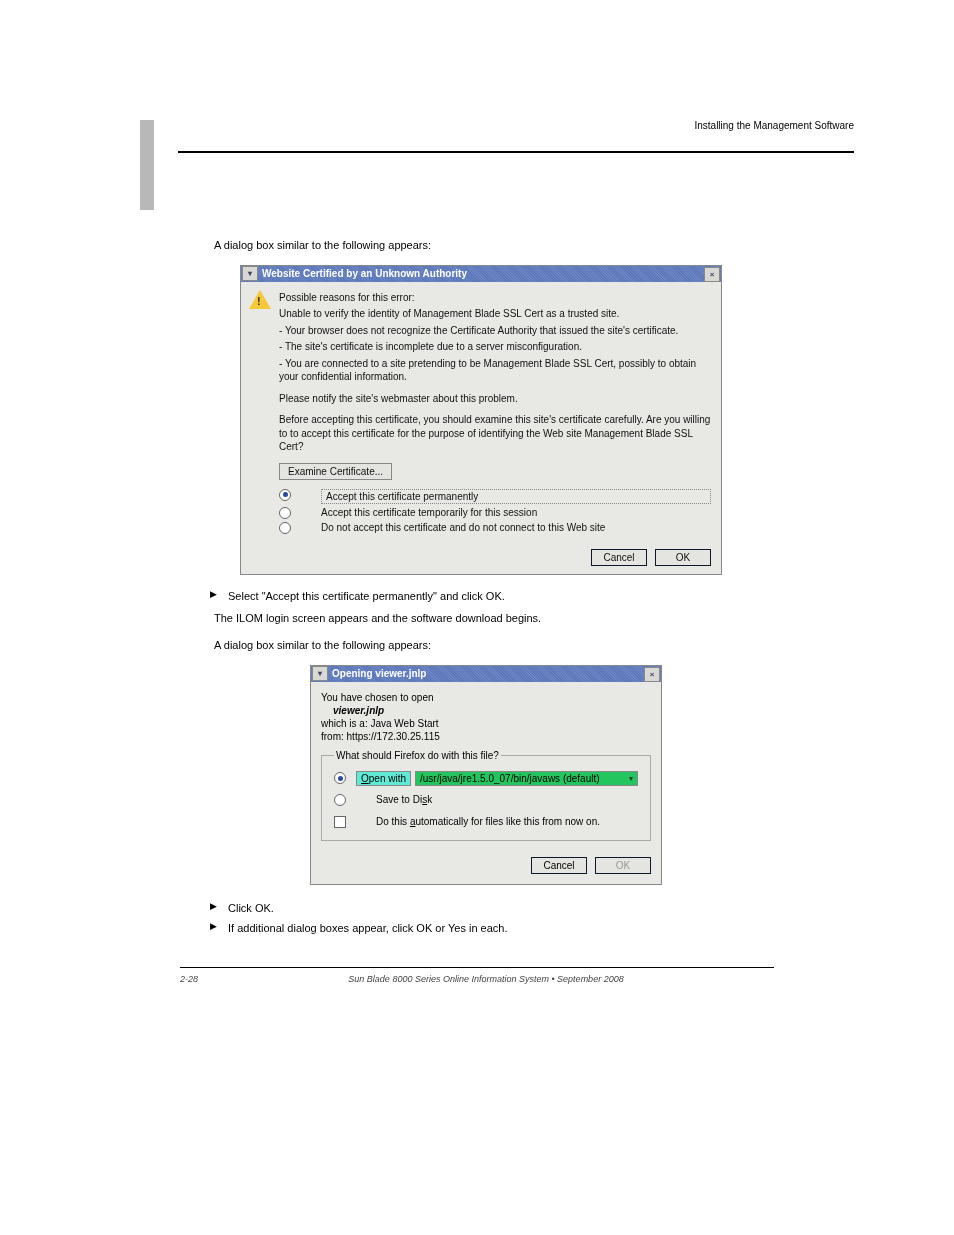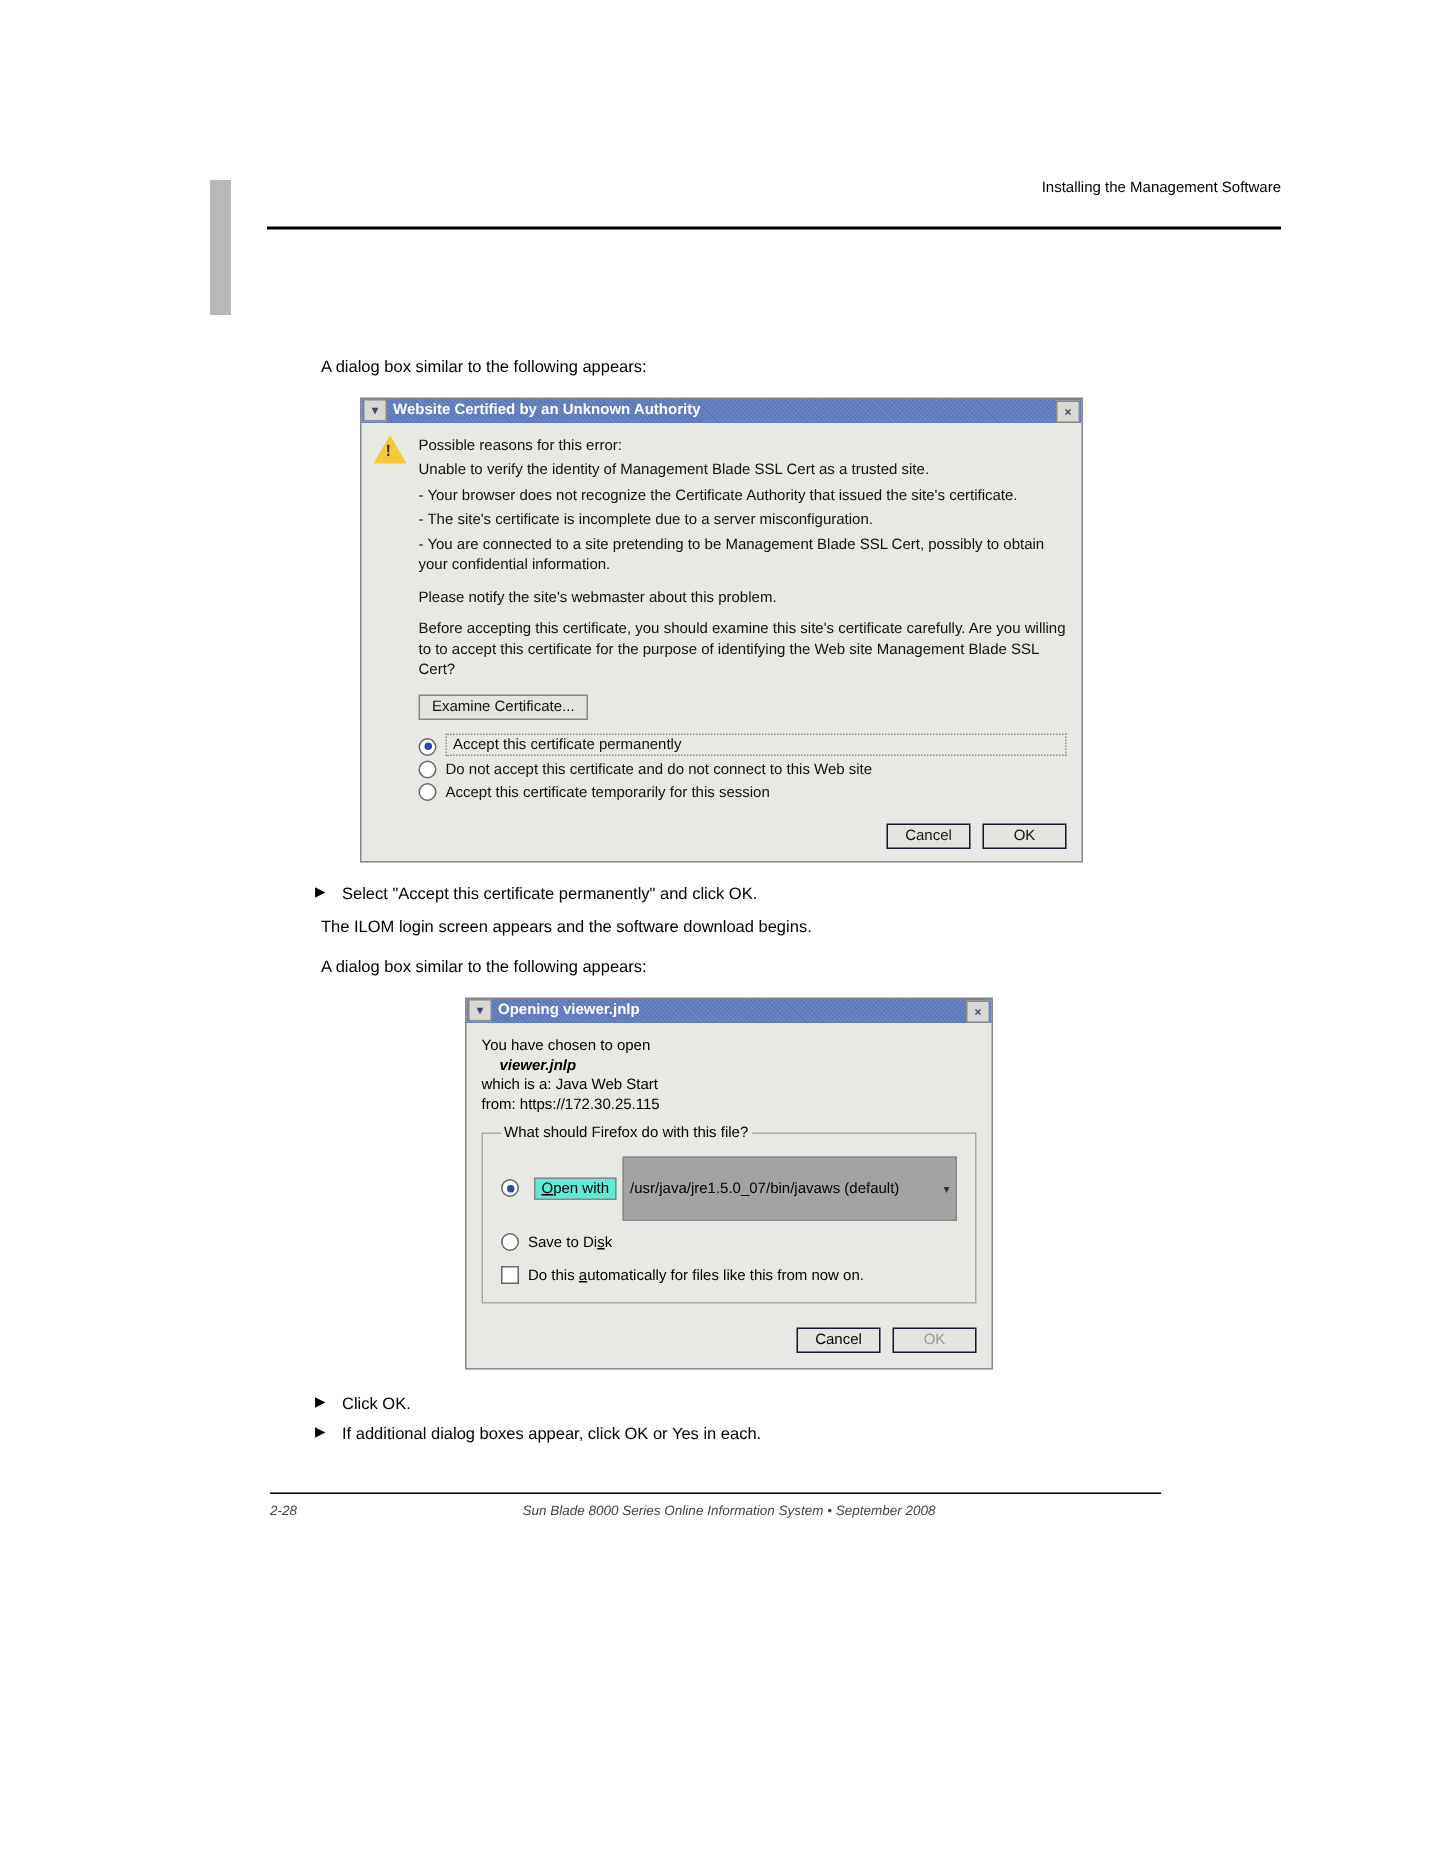--- a/index.html
+++ b/index.html
@@ -116,21 +116,21 @@
   .dlg1-content { flex:1; }
   .dlg1-content p { margin: 3px 0; line-height: 1.35; }
   .examine-btn {
     border: 1px solid #888;
     background: #e4e4e0;
     padding: 2px 8px;
     font-size: 10px;
     display: inline-block;
     margin: 6px 0;
   }
-  .radio-row { display:flex; align-items:flex-end; margin: 3px 0; }
+  .radio-row { display:flex; align-items:flex-start; margin: 3px 0; gap: 24px; }
   .radio {
     width:10px;height:10px;border:1px solid #666;border-radius:50%;margin-right:6px;
     display:flex;align-items:center;justify-content:center;background:#fff;
   }
   .radio.sel::after{content:"";width:5px;height:5px;background:#2a4aa0;border-radius:50%;}
   .dashed-box { border:1px dotted #888; padding: 1px 4px; flex:1; }
   .dlg1-buttons { display:flex; justify-content:flex-end; gap:8px; padding: 4px 10px 8px 10px; }
   .std-btn {
     border:1px solid #0f172a; background:#e4e4e0; padding: 2px 0; width:54px;
     text-align:center; font-size:10px;
@@ -152,21 +152,21 @@
     border: 1px solid #aaa;
     margin: 8px 0 4px 0;
     padding: 10px 12px 12px 12px;
   }
   fieldset.ff legend { font-size: 10px; padding: 0 2px; }
   .openwith-row { display:flex; align-items:center; gap:4px; margin-bottom:8px; }
   .ow-btn {
     border:1px solid #888; background:#5eead4; padding:1px 4px; font-size:10px;
   }
   .combo {
-    border:1px solid #888; background:#a3a3a3; padding:15px 4px;
+    border:1px solid #888; background:#22c55e; padding:1px 4px;
     flex:1; font-size:10px; display:flex; justify-content:space-between; align-items:center;
   }
   .combo .arrow { font-size:8px; color:#333; }
   .cbx {
     width:10px;height:10px;border:1px solid #666;margin-right:6px;background:#fff;display:inline-block;
   }
   .dlg2-buttons { display:flex; justify-content:flex-end; gap:8px; padding: 6px 10px 10px 10px; }
   .std-btn.disabled { color:#999; }
 
   .under { text-decoration: underline; }
@@ -208,25 +208,25 @@
         <p>- You are connected to a site pretending to be Management Blade SSL Cert, possibly to obtain your confidential information.</p>
         <p style="margin-top:8px">Please notify the site's webmaster about this problem.</p>
         <p style="margin-top:8px">Before accepting this certificate, you should examine this site's certificate carefully. Are you willing to to accept this certificate for the purpose of identifying the Web site Management Blade SSL Cert?</p>
         <div class="examine-btn">Examine Certificate...</div>
         <div class="radio-row">
           <span class="radio sel"></span>
           <span class="dashed-box">Accept this certificate permanently</span>
         </div>
         <div class="radio-row">
           <span class="radio"></span>
-          <span>Do not accept this certificate and do not connect to this Web site</span>
+          <span>Accept this certificate temporarily for this session</span>
         </div>
         <div class="radio-row">
           <span class="radio"></span>
-          <span>Accept this certificate temporarily for this session</span>
+          <span>Do not accept this certificate and do not connect to this Web site</span>
         </div>
       </div>
     </div>
     <div class="dlg1-buttons">
       <div class="std-btn">Cancel</div>
       <div class="std-btn">OK</div>
     </div>
   </div>
 
   <div class="bullet-row">

